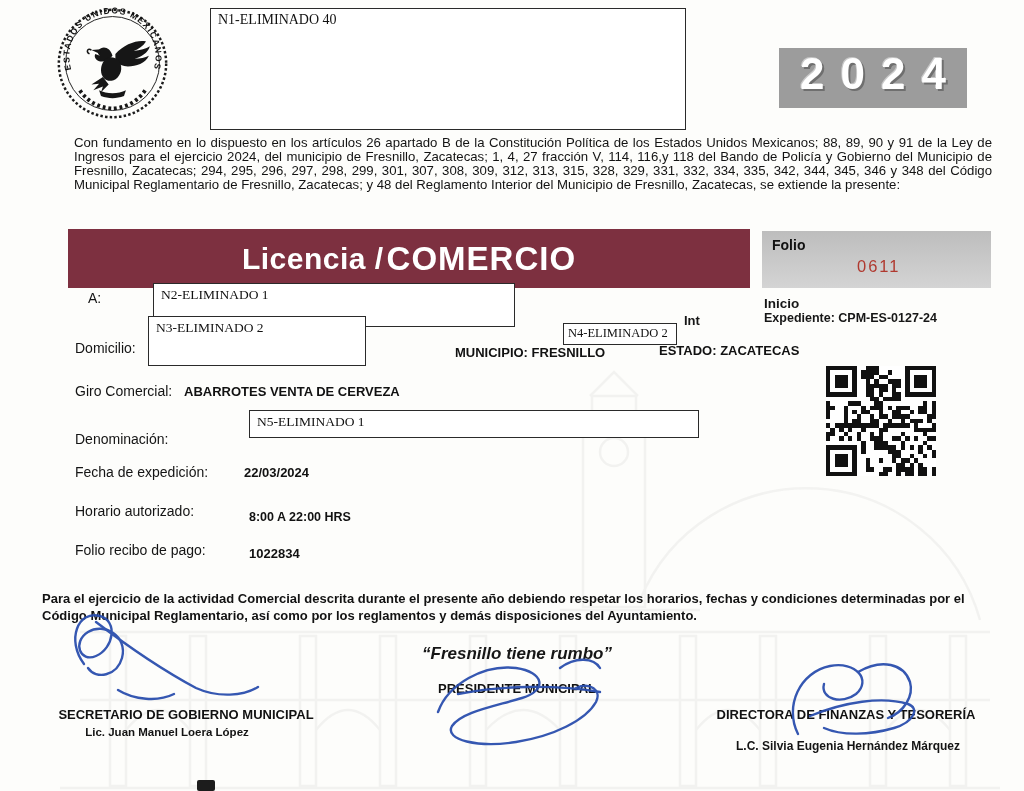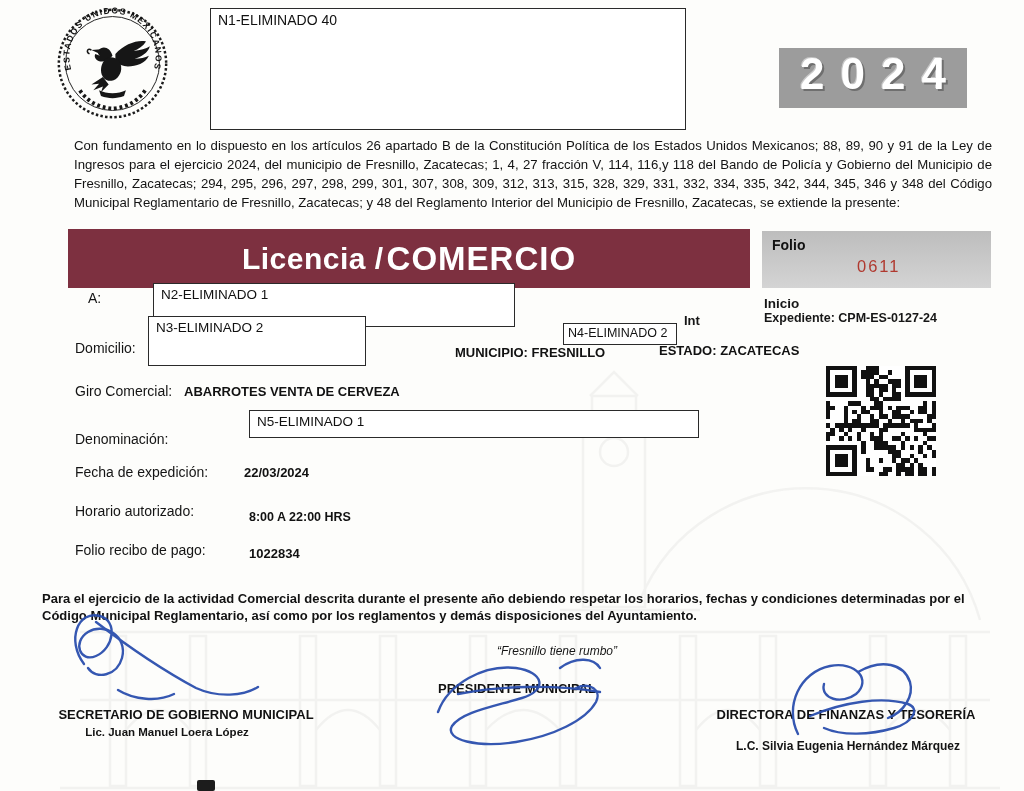--- a/index.html
+++ b/index.html
@@ -14,42 +14,42 @@
   .signatures { position:absolute; inset:0; z-index:2; pointer-events:none; }
 
   .abs { position:absolute; }
 
   
   .emblem { left:55px; top:6px; width:115px; height:115px; }
 
   
   .redbox {
     background:#fff; border:1.6px solid #2a2a2a;
-    font-family:Liberation Sans, sans-serif;
+    font-family:Liberation Serif, serif;
     font-size:13.5px; color:#111; padding:3px 7px; white-space:nowrap;
   }
   .n1-box { left:210px; top:8px; width:476px; height:122px; font-size:14px; }
   .n2-box { left:153px; top:283px; width:362px; height:44px; }
   .n3-box { left:148px; top:316px; width:218px; height:50px; }
   .n4-box { left:563px; top:323px; width:114px; height:22px; font-size:12.5px; padding:2px 4px; overflow:visible; }
   .n5-box { left:249px; top:410px; width:450px; height:28px; }
 
   
   .year-badge {
     left:779px; top:48px; width:188px; height:60px;
     background:#9c9c9c; color:#fff; text-align:center;
     font-size:44px; font-weight:800; line-height:52px;
     letter-spacing:16px; text-indent:16px;
     text-shadow:2px 2px 0 #6f6f6f, -1px -1px 0 #c8c8c8;
   }
 
   
   .legal {
     left:74px; top:136px; width:918px;
-    font-size:13.2px; line-height:19px; text-align:justify; color:#131313;
+    font-size:13.2px; line-height:14px; text-align:justify; color:#131313;
   }
 
   
   .banner {
     left:68px; top:229px; width:682px; height:59px;
     background:#7d3040; color:#fff;
     display:flex; align-items:center; justify-content:center; gap:3px;
   }
   .banner .w1 { font-size:30px; font-weight:700; letter-spacing:.5px; }
   .banner .w2 { font-size:33px; font-weight:800; letter-spacing:1px; }
@@ -83,22 +83,22 @@
   .foliopago-label { left:75px; top:542px; }
   .foliopago-value { left:249px; top:546px; }
 
   .qr { left:826px; top:366px; width:110px; height:110px; }
 
   .footer-text {
     left:42px; top:590px; width:940px; 
     font-size:13px; font-weight:700; line-height:17px; color:#121212;
   }
 
-  .slogan { left:417px; top:644px; width:200px; text-align:right;
-    font-size:12px; font-weight:400; font-style:italic; }
+  .slogan { left:417px; top:644px; width:200px; text-align:center;
+    font-size:17px; font-weight:700; font-style:italic; }
 
   .sig-title { font-size:13px; font-weight:700; text-align:center; color:#111; }
   .sig-name  { font-size:12px; font-weight:700; text-align:center; color:#141414; }
   .presidente-title { left:417px; top:681px; width:200px; }
   .presidente-name  { left:392px; top:778px; width:250px;margin-top:29px; }
   .secretario-title { left:50px;  top:707px; width:272px; }
   .secretario-name  { left:52px;  top:726px; width:230px; font-size:11.5px; }
   .directora-title  { left:710px; top:707px; width:272px; }
   .directora-name   { left:718px; top:739px; width:260px; }
 

